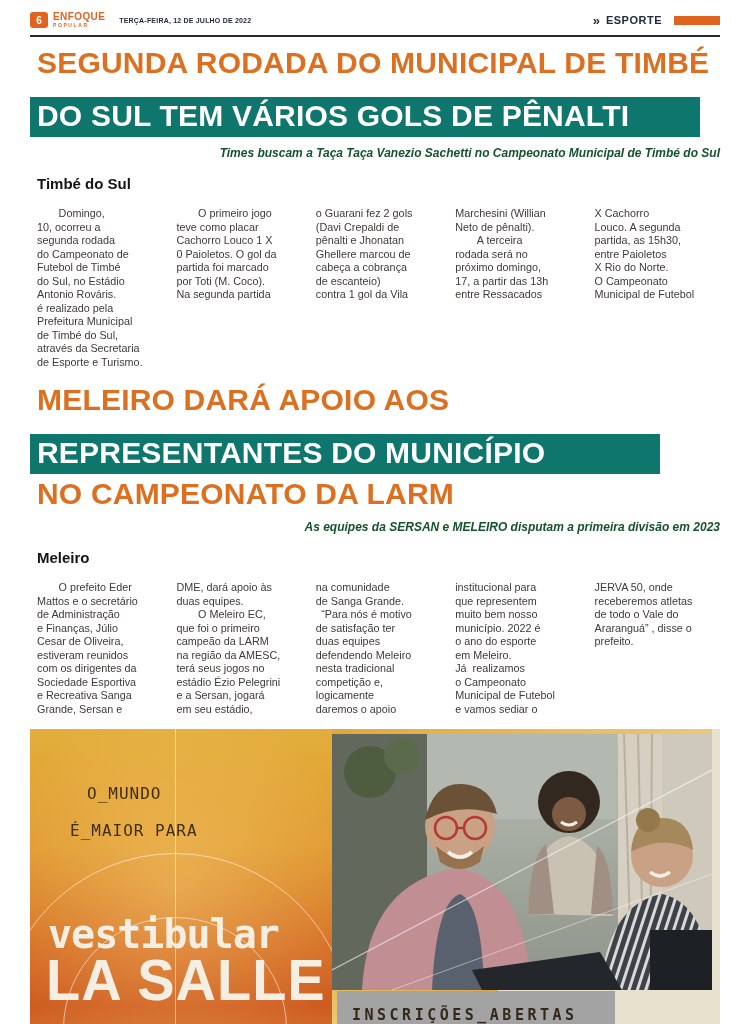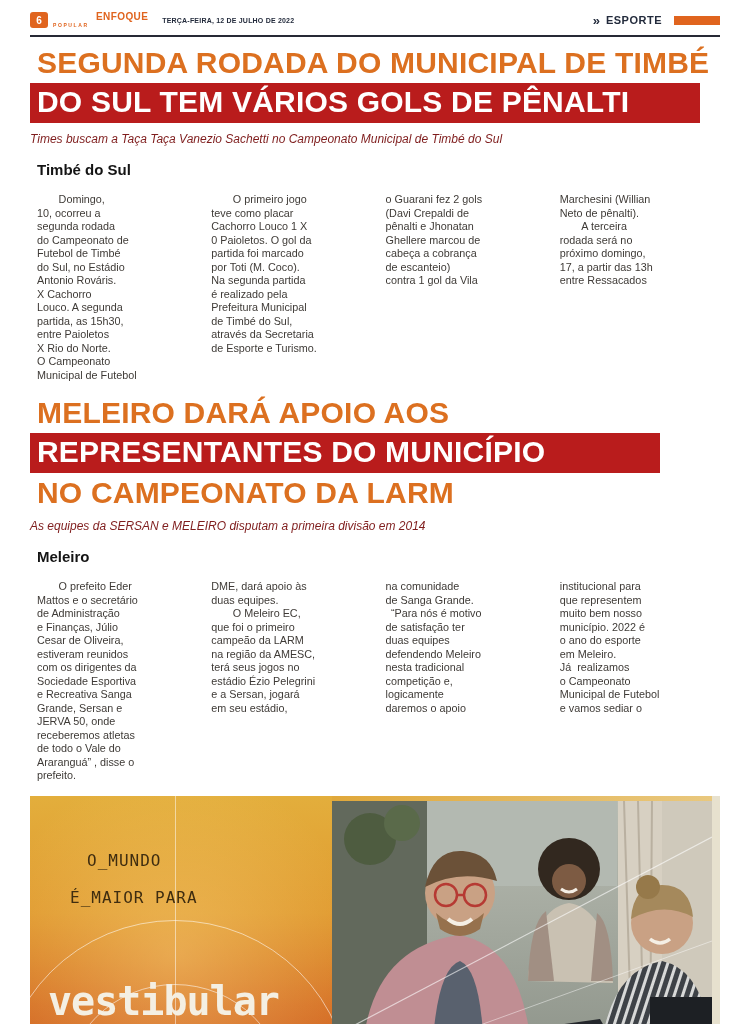--- a/index.html
+++ b/index.html
@@ -14,49 +14,49 @@
   .page { position:absolute; left:30px; top:8px; width:690px; }
 
   
   .masthead { display:flex; align-items:center; height:24px; }
   .page-badge {
     width:18px; height:16px; background:#E0641E; border-radius:3px;
     color:#fff; font-weight:bold; font-size:10px;
     display:flex; align-items:center; justify-content:center;
   }
   .logo-block { margin-left:5px; line-height:1; }
-  .logo-top { color:#E0641E; font-size:10px; font-weight:bold; letter-spacing:.4px;margin-left:43px; }
+  .logo-top { color:#E0641E; font-size:10px; font-weight:bold; letter-spacing:.4px; }
   .logo-bottom { color:#E0641E; font-size:5px; font-weight:bold; letter-spacing:1.6px; margin-top:1px; }
   .issue-date { margin-left:14px; font-size:7px; font-weight:bold; color:#232B3C; letter-spacing:.2px; }
   .mast-spacer { flex:1; }
   .section-group { display:flex; align-items:center; gap:6px; }
   .section-chevrons { color:#232B3C; font-size:13px; font-weight:bold; line-height:1; }
   .section-label { color:#232B3C; font-size:11px; font-weight:bold; letter-spacing:.5px; }
   .section-bar { width:46px; height:9px; background:#E0641E; margin-left:6px; }
   .mast-rule { border-bottom:2.5px solid #262935; margin-top:3px; }
 
   
   .hl { font-weight:800; font-size:30px; letter-spacing:.2px; line-height:34px; }
   .hl-orange { color:#DC7020; padding-left:7px; }
   .hl-bar {
-    display:block; background:#b91c1c; color:#ffffff;
-    padding:2px 20px 4px 7px; margin-top:3px;
+    display:block; background:#0f766e; color:#ffffff;
+    padding:2px 20px 4px 7px; margin-top:17px;
   }
   .hl1-l1 { margin-top:9px; }
   .hl1-bar { width:670px; }
   .hl2-bar { width:630px; }
   .deck {
-    text-align:left; font-size:12px; font-weight:normal; font-style:italic;
-    color:#7f1d1d; margin-top:9px;
+    text-align:right; font-size:12px; font-weight:bold; font-style:italic;
+    color:#14532d; margin-top:9px;
   }
   .kicker { font-size:15px; font-weight:bold; color:#141414; margin-top:15px; padding-left:7px; }
 
   
   .cols {
-    display:grid; grid-template-columns:repeat(4,1fr); column-gap:14px;
+    display:grid; grid-template-columns:repeat(5,1fr); column-gap:14px;
     margin-top:15px; padding-left:7px;
   }
   .col {
     font-size:10.8px; line-height:13.5px; color:#3E3A36;
     white-space:pre; overflow:visible;
   }
 
   .art2 { margin-top:14px; }
 
   
@@ -201,21 +201,21 @@
 de Timbé do Sul,
 através da Secretaria
 de Esporte e Turismo.</div>
     </div>
   </div>
 
   <div class="art2">
     <div class="hl hl-orange">MELEIRO DARÁ APOIO AOS</div>
     <div class="hl hl-bar hl2-bar">REPRESENTANTES DO MUNICÍPIO</div>
     <div class="hl hl-orange" style="margin-top:3px;">NO CAMPEONATO DA LARM</div>
-    <div class="deck">As equipes da SERSAN e MELEIRO disputam a primeira divisão em 2014</div>
+    <div class="deck">As equipes da SERSAN e MELEIRO disputam a primeira divisão em 2023</div>
     <div class="kicker">Meleiro</div>
     <div class="cols">
       <div class="col">  O prefeito Eder
 Mattos e o secretário
 de Administração
 e Finanças, Júlio
 Cesar de Oliveira,
 estiveram reunidos
 com os dirigentes da
 Sociedade Esportiva

